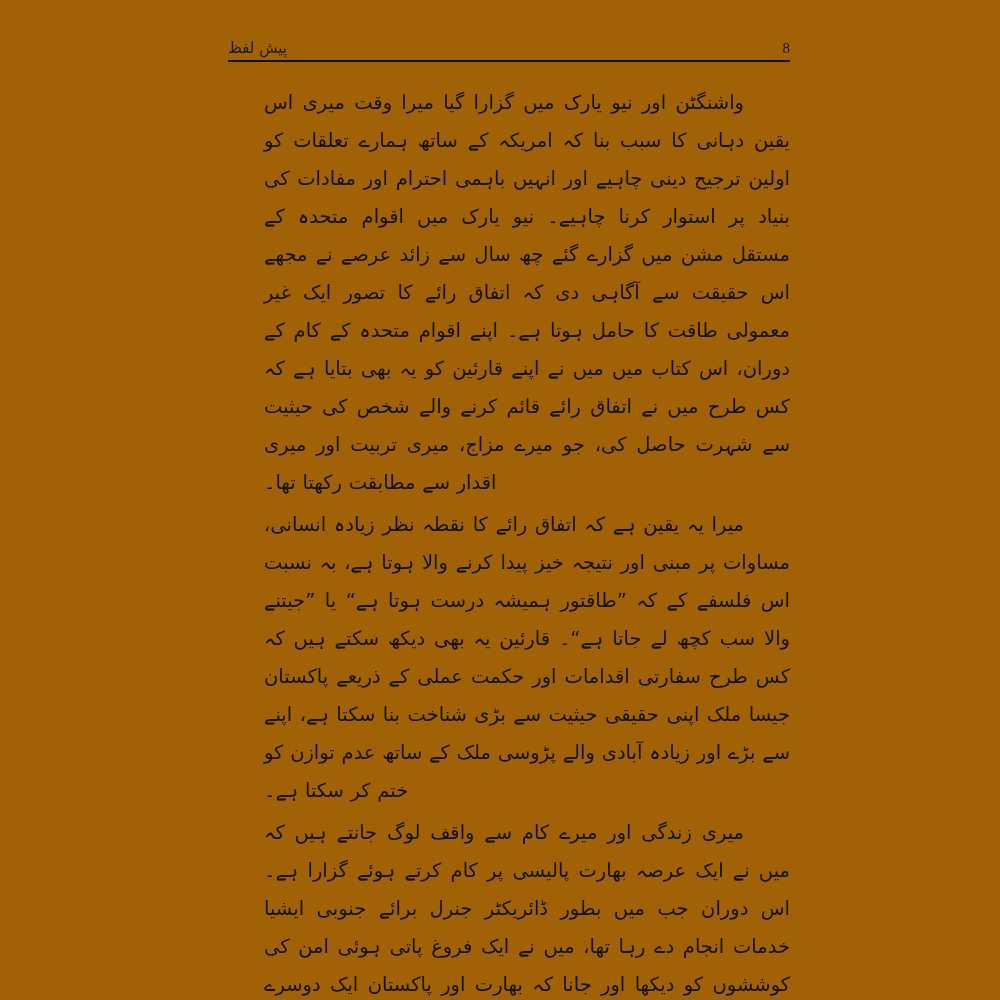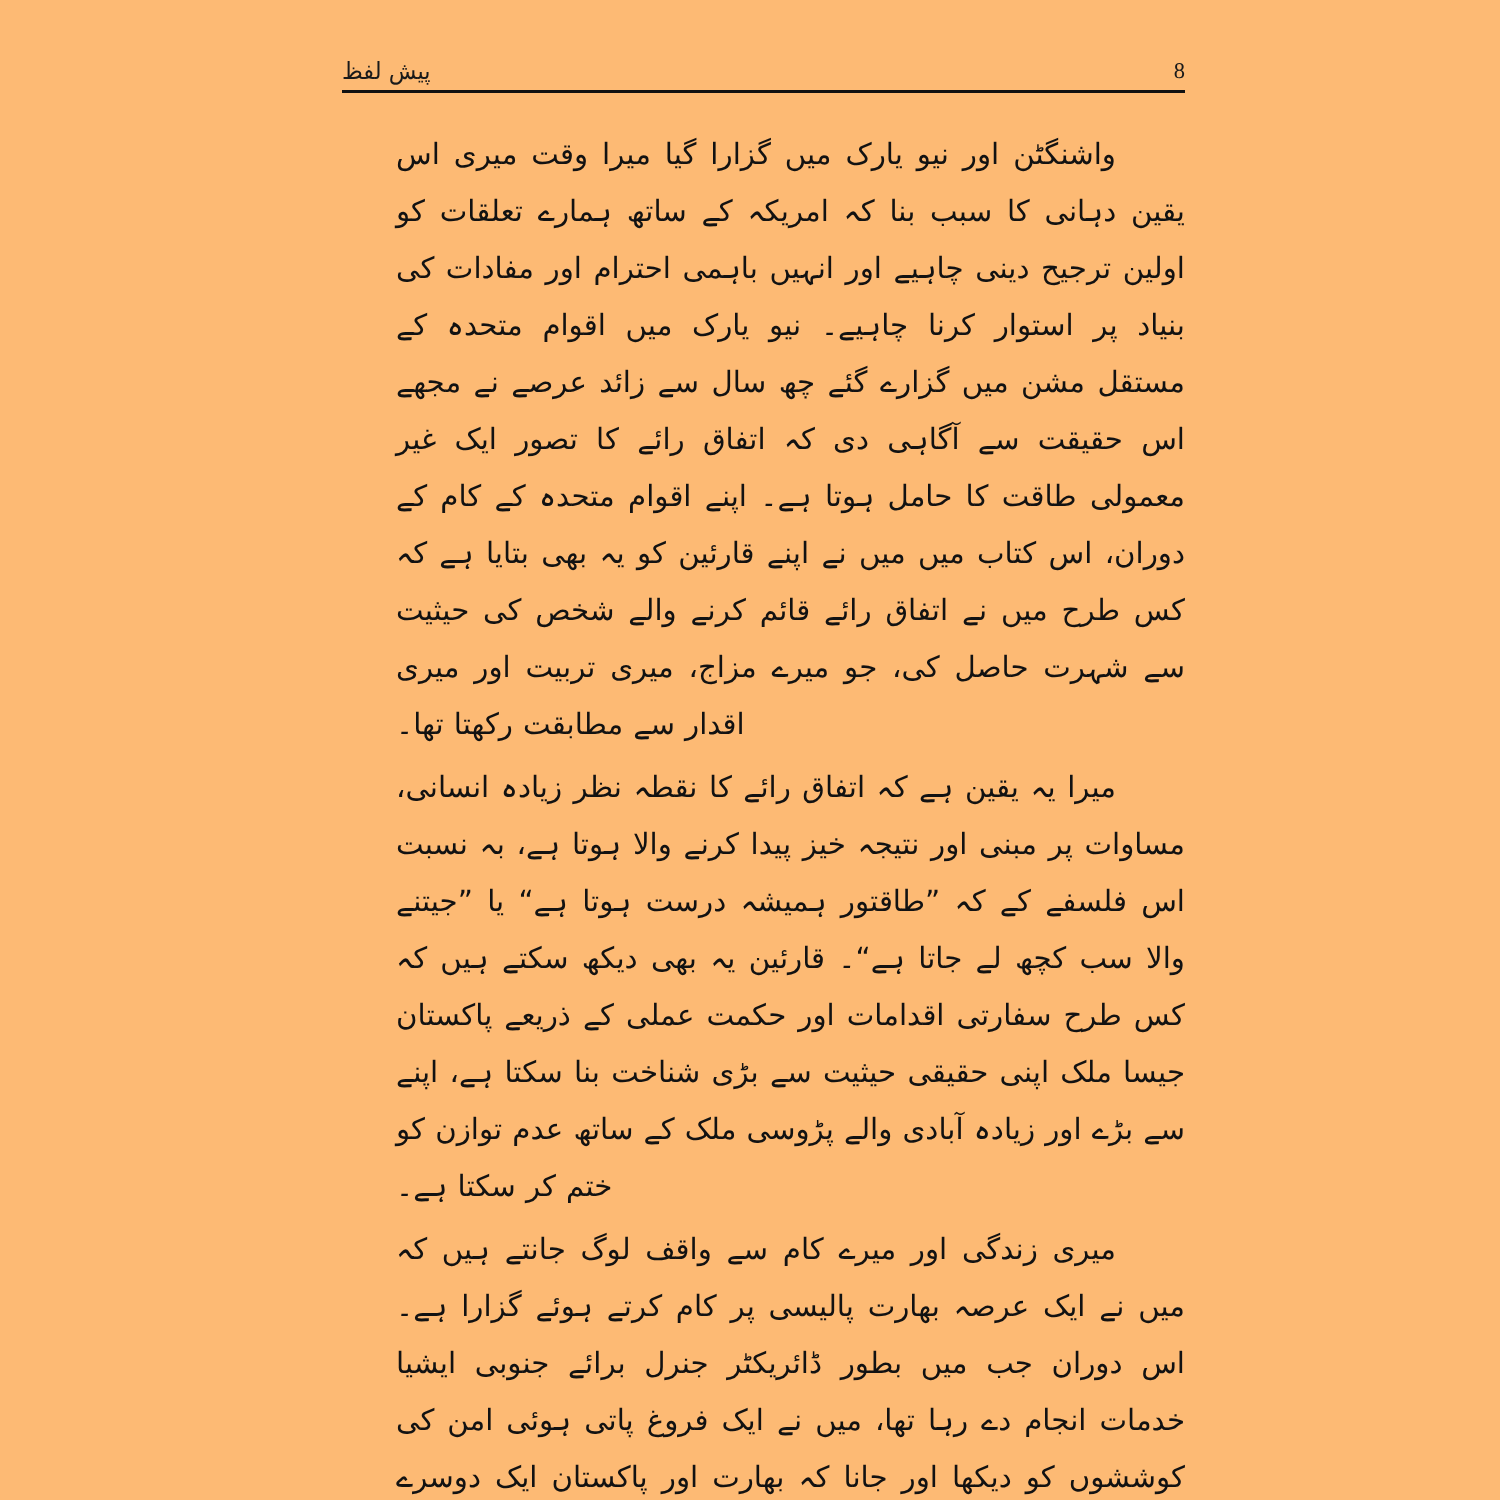--- a/index.html
+++ b/index.html
@@ -4,21 +4,21 @@
 <style>
   html, body {
     margin: 0;
     padding: 0;
     background: #ffffff;
   }
   .page {
     position: relative;
     width: 1000px;
     height: 1000px;
-    background: #fdba74;
+    background: #a16207;
     overflow: hidden;
     font-family: "DejaVu Sans", sans-serif;
   }
 
   
   .header {
     position: absolute;
     left: 228px;
     right: 210px;
     top: 26px;

